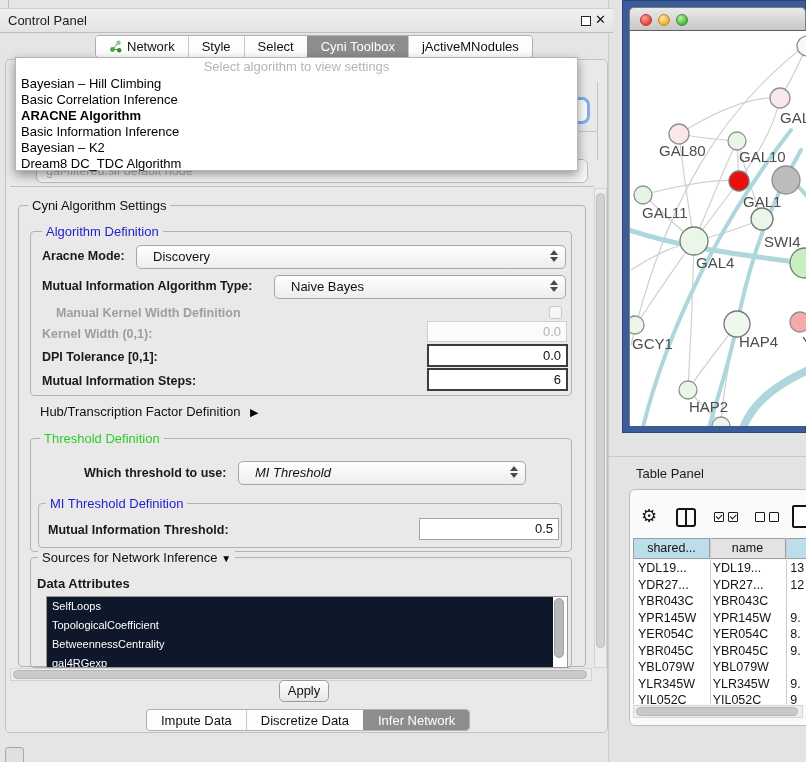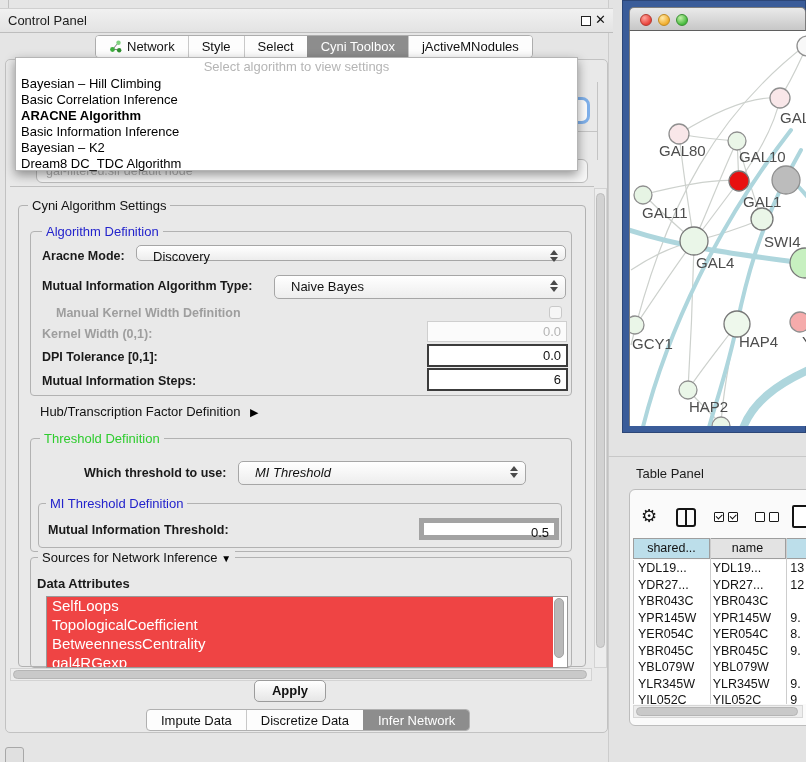--- a/index.html
+++ b/index.html
@@ -55,36 +55,36 @@
 
   .lbl { position:absolute; font-size:12.5px; font-weight:bold; color:#1a1a1a; white-space:nowrap; }
   .lbl.dis { color:#9e9e9e; }
 
   .combo { position:absolute; background:linear-gradient(#ffffff,#ededed); border:1px solid #a6a6a6;
     border-radius:5px; font-size:13px; color:#111; line-height:22px; padding-left:16px; }
   .combo .arrows { position:absolute; right:7px; top:4px; display:flex; flex-direction:column; gap:2px; }
   .arr-up { width:0; height:0; border-left:4px solid transparent; border-right:4px solid transparent; border-bottom:5px solid #4a4a4a; }
   .arr-dn { width:0; height:0; border-left:4px solid transparent; border-right:4px solid transparent; border-top:5px solid #4a4a4a; }
 
-  .field { position:absolute; background:#fff; border:5px solid #a3a3a3; font-size:13px; color:#111;
+  .field { position:absolute; background:#fff; border:1px solid #a3a3a3; font-size:13px; color:#111;
     text-align:right; padding:2px 5px 0 0; }
   .field.dark { border:2px solid #3c3c3c; }
   .field.dis { background:#fbfbfb; border:1px solid #cfcfcf; color:#b4b4b4; }
 
   .chk { position:absolute; width:13px; height:13px; border:1px solid #c9c9c9; border-radius:3px; background:#f6f6f6; }
 
   .hub-row { left:40px; top:404px; font-size:13px; color:#111; }
   .tri { font-size:11px; color:#000; }
 
   .attr-list { left:46px; top:596px; width:522px; height:72px; background:#fff; border:1px solid #999; overflow:hidden; }
-  .attr-item { height:19px; line-height:18px; font-size:15px; color:#fff; background:#ef4444; padding-left:5px; width:506px; }
+  .attr-item { height:19px; line-height:18px; font-size:11px; color:#fff; background:#0f172a; padding-left:5px; width:506px; }
   .attr-sb { position:absolute; right:2px; top:2px; width:10px; height:60px; background:#b9b9b9; border-radius:5px; border:1px solid #a3a3a3; }
 
-  .apply-btn { left:254px; top:680px; width:72px; height:22px; background:linear-gradient(#ffffff,#e6e6e6);
-    border:1px solid #9c9c9c; border-radius:5px; font-size:13px; color:#111; text-align:center; line-height:20px;font-weight:bold; }
+  .apply-btn { left:279px; top:680px; width:50px; height:22px; background:linear-gradient(#ffffff,#e6e6e6);
+    border:1px solid #9c9c9c; border-radius:5px; font-size:13px; color:#111; text-align:center; line-height:20px; }
 
   .bot-tabs { left:146px; top:709px; height:22px; display:flex; background:#fdfdfd;
     border:1px solid #b0b0b0; border-radius:4px; overflow:hidden; }
   .bot-tab { padding:0 14px; font-size:13px; color:#111; line-height:21px; border-left:1px solid #c8c8c8; white-space:nowrap; }
   .bot-tab:first-child { border-left:none; }
   .bot-tab.sel { background:#8d8d8d; color:#fff; border-left-color:#8d8d8d; }
 
   .corner-icon { left:5px; top:747px; width:19px; height:18px; background:#e0e0e0; border:1px solid #a8a8a8; border-radius:3px; }
 
   
@@ -193,21 +193,21 @@
       <div class="thumb"></div>
     </div>
 
   <div class="grp" style="left:18px;top:205px;width:568px;height:462px;"></div>
   <span class="grp-title" style="left:28px;top:198px;">Cyni Algorithm Settings</span>
 
   <div class="grp" style="left:30px;top:231px;width:542px;height:165px;"></div>
   <span class="grp-title t-blue" style="left:42px;top:224px;">Algorithm Definition</span>
 
   <span class="lbl" style="left:42px;top:249px;">Aracne Mode:</span>
-  <div class="combo" style="left:136px;top:245px;width:430px;height:16px;">
+  <div class="combo" style="left:136px;top:245px;width:430px;height:24px;">
     <span>Discovery</span>
     <span class="arrows">
         <span class="arr-up"></span>
         <span class="arr-dn"></span>
       </span>
   </div>
 
   <span class="lbl" style="left:42px;top:279px;">Mutual Information Algorithm Type:</span>
   <div class="combo" style="left:274px;top:275px;width:292px;height:24px;">
     <span>Naive Bayes</span>

